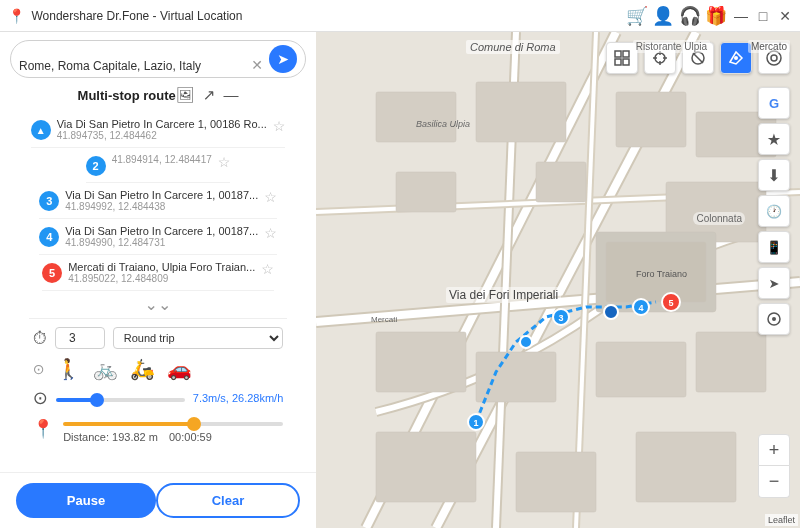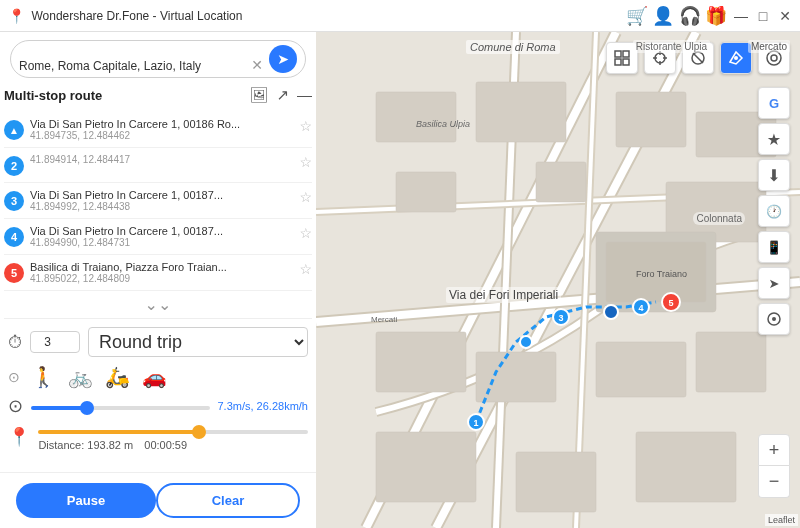--- a/index.html
+++ b/index.html
@@ -61,20 +61,21 @@
       display: flex; align-items: center; justify-content: center; cursor: pointer; color: #fff; font-size: 14px;
     }
 
     
     .route-panel {
       flex: 1;
       overflow-y: auto;
       padding: 0 4px;
       display: flex;
       flex-direction: column;
+      align-items: center;
     }
 
     .route-header {
       display: flex;
       align-items: center;
       justify-content: space-between;
       margin-bottom: 8px;
     }
     .route-title { font-weight: 700; font-size: 13px; color: #222; }
     .route-actions { display: flex; gap: 8px; }
@@ -119,21 +120,21 @@
       gap: 8px;
       margin-bottom: 8px;
     }
     .timer-icon { color: #555; font-size: 18px; }
     .trips-input {
       width: 50px; border: 1px solid #d0d0d0; border-radius: 4px;
       padding: 3px 6px; font-size: 12px; text-align: center; color: #333;
     }
     .roundtrip-select {
       flex: 1; border: 1px solid #d0d0d0; border-radius: 4px;
-      padding: 3px 6px; font-size: 18px; color: #333; background: #fff;
+      padding: 3px 6px; font-size: 11px; color: #333; background: #fff;
     }
 
     .transport-row {
       display: flex;
       align-items: center;
       gap: 12px;
       margin-bottom: 6px;
     }
     .transport-icon { font-size: 20px; color: #555; cursor: pointer; }
     .transport-icon.active { color: #2979ff; }
@@ -334,21 +335,21 @@
         <div class="route-info">
           <div class="route-name">Via Di San Pietro In Carcere 1, 00187...</div>
           <div class="route-coords">41.894990, 12.484731</div>
         </div>
         <span class="route-star">☆</span>
       </div>
 
       <div class="route-item">
         <div class="route-num n5">5</div>
         <div class="route-info">
-          <div class="route-name">Basilica di Traiano, Piazza Foro Traian...</div>
+          <div class="route-name">Mercati di Traiano, Ulpia Foro Traian...</div>
           <div class="route-coords">41.895022, 12.484809</div>
         </div>
         <span class="route-star">☆</span>
       </div>
 
       <div class="chevron-more">⌄⌄</div>
 
       <div class="controls-section">
 
         <div class="trips-row">

